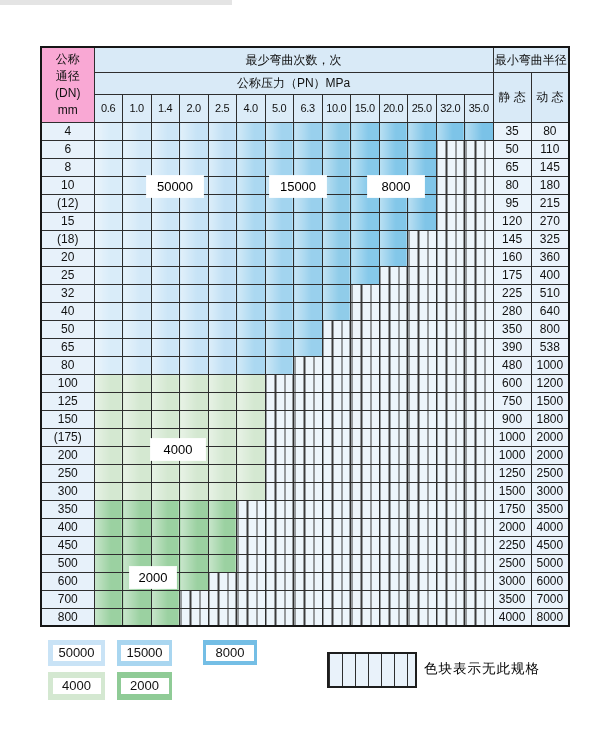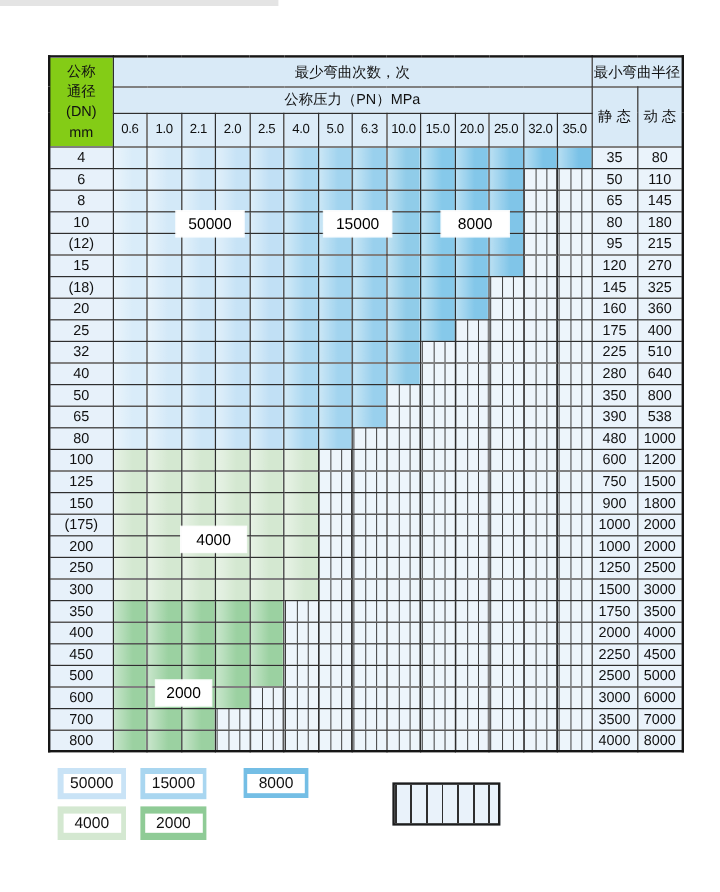--- a/index.html
+++ b/index.html
@@ -10,21 +10,21 @@
          font-style:italic;font-weight:bold;font-size:17px;letter-spacing:3px;color:#000;}
   .table-wrap{position:absolute;left:40px;top:46px;}
   table{border-collapse:collapse;table-layout:fixed;width:530px;}
   td{border:1px solid #2e2e2e;padding:0;text-align:center;vertical-align:middle;
      font-size:12px;line-height:1;overflow:hidden;white-space:nowrap;}
   table{border:2px solid #161616;}
   col.c-dn{width:53px;} col.c-p{width:28.5px;} col.c-v{width:38px;}
   tr.hr1{height:25px;} tr.hr2{height:22px;} tr.hr3{height:28px;}
   tbody tr{height:18px;}
   .hbg{background:#d9eaf7;}
-  td.dnhead{background:#84cc16;font-size:12px;margin-top:20px;}
+  td.dnhead{background:#f9a8d4;font-size:12px;margin-top:20px;}
   td.dnhead div{line-height:17px;}
   td.phead{background:#dcecf8;font-size:11px;letter-spacing:-0.3px;}
   td.dncell{background:#e7f1fa;font-size:12px;}
   td.valcell{background:#eaf3fb;font-size:12px;}
   td.spec{background-image:linear-gradient(90deg,rgba(255,255,255,0.45),rgba(255,255,255,0) 60%);}
   td.hatch{background-color:#edf5fb;
      background-image:repeating-linear-gradient(90deg,#3c3c3c 0,#3c3c3c 1px,rgba(0,0,0,0) 1px,rgba(0,0,0,0) 9.5px);}
   .ovl{position:absolute;height:21px;line-height:21px;background:#ffffff;text-align:center;
        font-size:13px;color:#000;box-shadow:0 0 0 1px rgba(255,255,255,0.9);}
   .ovl0{left:107px;top:130px;width:56px;}
@@ -86,21 +86,21 @@
           <td class="hbg" colspan="2">最小弯曲半径</td>
         </tr>
         <tr class="hr2">
           <td class="hbg" colspan="14">公称压力（PN）MPa</td>
           <td class="hbg" rowspan="2">静 态</td>
           <td class="hbg" rowspan="2">动 态</td>
         </tr>
         <tr class="hr3" id="pressure-values-row">
             <td class="phead">0.6</td>
             <td class="phead">1.0</td>
-            <td class="phead">2.1</td>
+            <td class="phead">1.4</td>
             <td class="phead">2.0</td>
             <td class="phead">2.5</td>
             <td class="phead">4.0</td>
             <td class="phead">5.0</td>
             <td class="phead">6.3</td>
             <td class="phead">10.0</td>
             <td class="phead">15.0</td>
             <td class="phead">20.0</td>
             <td class="phead">25.0</td>
             <td class="phead">32.0</td>
@@ -663,14 +663,15 @@
           <span>8000</span>
         </div>
         <div class="lg lg3" style="background: rgb(212, 232, 209);">
           <span>4000</span>
         </div>
         <div class="lg lg4" style="background: rgb(143, 203, 150);">
           <span>2000</span>
         </div>
       </div>
     <div class="legend-hatch"></div>
+    <div class="note note-no">色块表示无此规格</div>
   </div>
 </div>
 
 </body></html>

